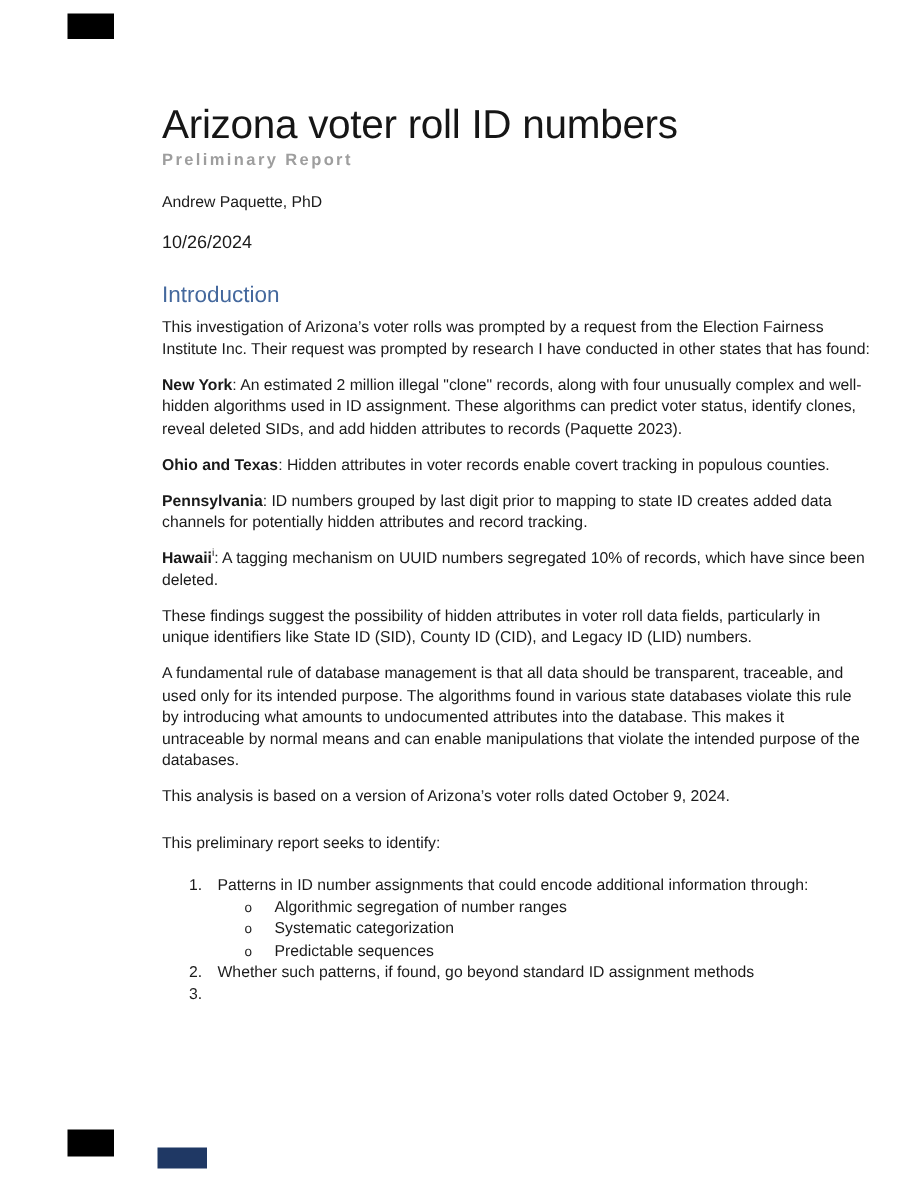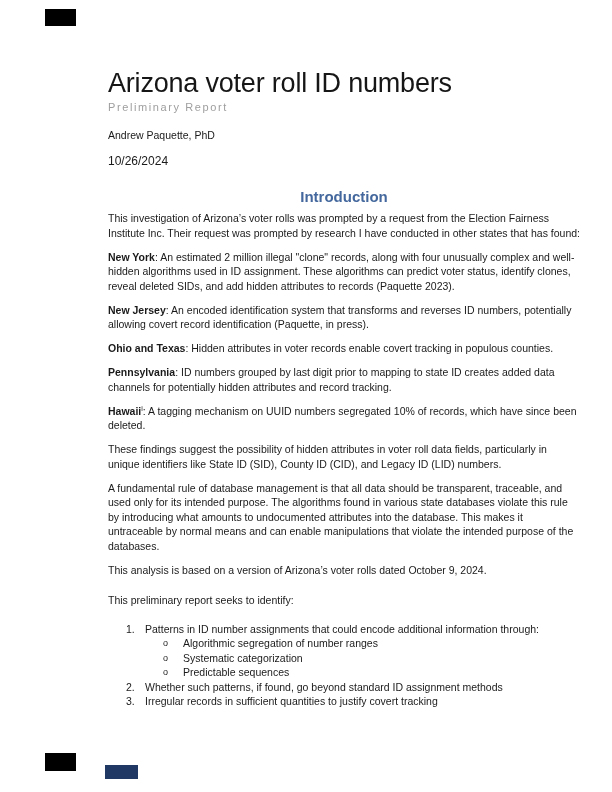--- a/index.html
+++ b/index.html
@@ -39,37 +39,37 @@
     font-size: 27px;
     font-weight: 400;
     letter-spacing: -0.2px;
     color: #161616;
   }
   .doc-subtitle {
     font-size: 11px;
     color: #9e9e9e;
     letter-spacing: 1.6px;
     margin: 2px 0 0 0;
+    font-weight: bold;
   }
   .doc-author {
     font-size: 10.5px;
     margin-top: 16px;
     color: #1a1a1a;
   }
   .doc-date {
     font-size: 12px;
     margin-top: 13px;
     color: #1a1a1a;
   }
   h2.section-heading {
     margin: 20px 0 6px 0;
     font-size: 15px;
-    font-weight: 700;
+    font-weight: 400;
     color: #44689d;
-    text-align: center;
   }
   p.body-text {
     font-size: 10.5px;
     line-height: 14.5px;
     margin: 0 0 9.5px 0;
   }
   p.body-text strong { font-weight: bold; }
   p.body-text sup {
     font-size: 7px;
     line-height: 0;
@@ -115,21 +115,20 @@
     <div class="doc-date">10/26/2024</div>
   </header>
 
   <section>
     <h2 class="section-heading">Introduction</h2>
 
     <p class="body-text">This investigation of Arizona’s voter rolls was prompted by a request from the Election Fairness Institute Inc. Their request was prompted by research I have conducted in other states that has found:</p>
 
     <p class="body-text"><strong>New York</strong><span>: An estimated 2 million illegal "clone" records, along with four unusually complex and well-hidden algorithms used in ID assignment. These algorithms can predict voter status, identify clones, reveal deleted SIDs, and add hidden attributes to records (Paquette 2023).</span></p>
 
-    <p class="body-text"><strong>New Jersey</strong><span>: An encoded identification system that transforms and reverses ID numbers, potentially allowing covert record identification (Paquette, in press).</span></p>
 
     <p class="body-text"><strong>Ohio and Texas</strong><span>: Hidden attributes in voter records enable covert tracking in populous counties.</span></p>
 
     <p class="body-text"><strong>Pennsylvania</strong><span>: ID numbers grouped by last digit prior to mapping to state ID creates added data channels for potentially hidden attributes and record tracking.</span></p>
 
     <p class="body-text"><strong>Hawaii</strong><sup>i</sup><span>: A tagging mechanism on UUID numbers segregated 10% of records, which have since been deleted.</span></p>
 
     <p class="body-text">These findings suggest the possibility of hidden attributes in voter roll data fields, particularly in unique identifiers like State ID (SID), County ID (CID), and Legacy ID (LID) numbers.</p>
 
     <p class="body-text">A fundamental rule of database management is that all data should be transparent, traceable, and used only for its intended purpose. The algorithms found in various state databases violate this rule by introducing what amounts to undocumented attributes into the database. This makes it untraceable by normal means and can enable manipulations that violate the intended purpose of the databases.</p>
@@ -154,21 +153,20 @@
       <div class="goal-subitem">
         <span class="bullet">o</span>
         <span class="txt">Predictable sequences</span>
       </div>
       <div class="goal-item">
         <span class="num">2.</span>
         <span class="txt">Whether such patterns, if found, go beyond standard ID assignment methods</span>
       </div>
       <div class="goal-item">
         <span class="num">3.</span>
-        <span class="txt">Irregular records in sufficient quantities to justify covert tracking</span>
       </div>
     </div>
 
   </section>
 
   <div class="marker marker-bottom-left"></div>
   <div class="marker marker-navy"></div>
 
 </div>
 

